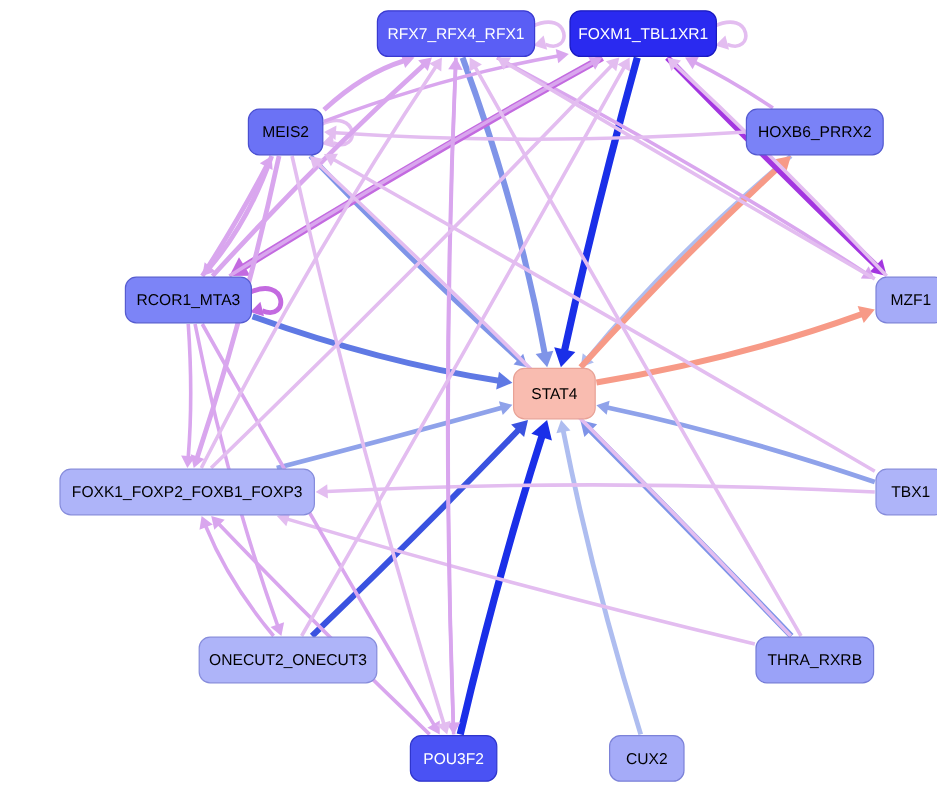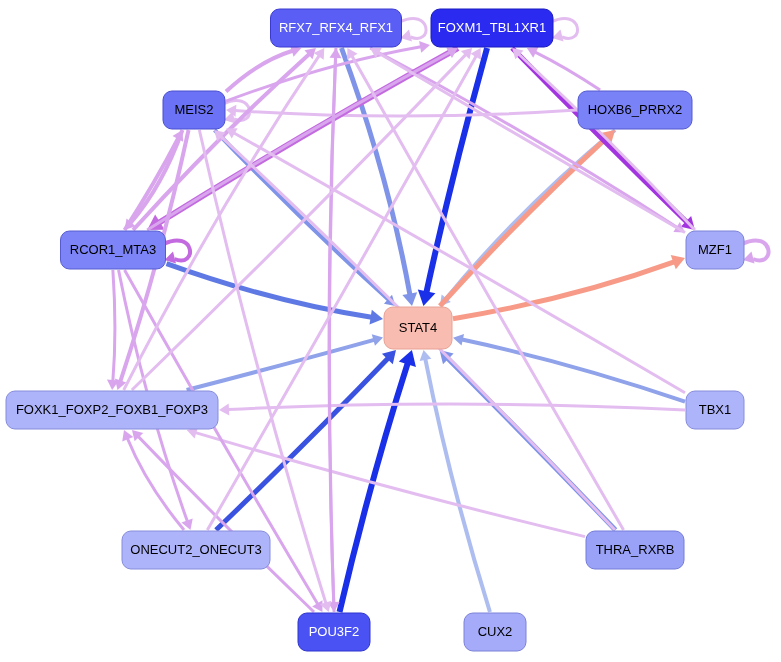--- a/index.html
+++ b/index.html
@@ -11,20 +11,21 @@
     width: 781px;
     height: 662px;
     overflow: hidden;
     font-family: "Liberation Sans", sans-serif;
   }
   #graph-root {
     position: relative;
     width: 669px;
     height: 662px;
     background: #ffffff;
+    padding-left: 44px;
   }
   svg#network-svg {
     display: block;
     width: 781px;
     height: 662px;
   }
   .node-label {
     font-family: "Liberation Sans", sans-serif;
     font-size: 13px;
     text-anchor: middle;

